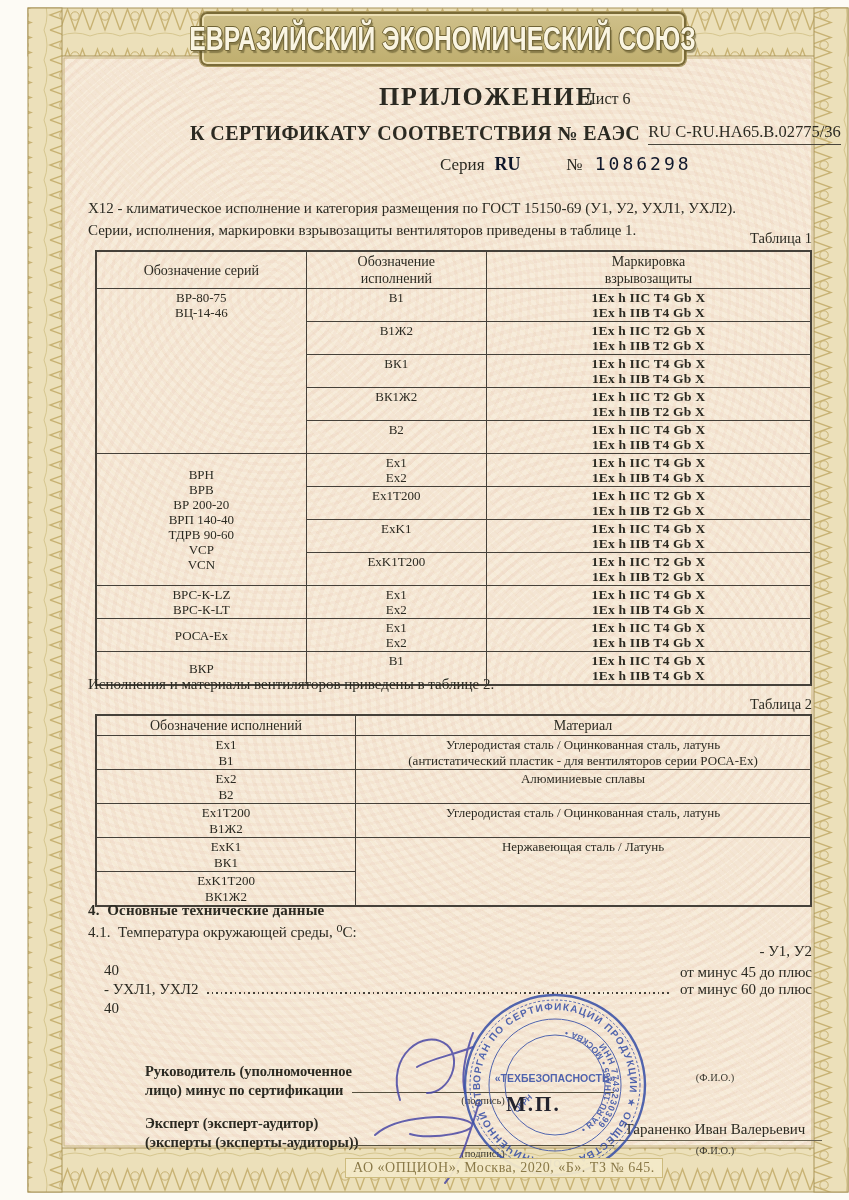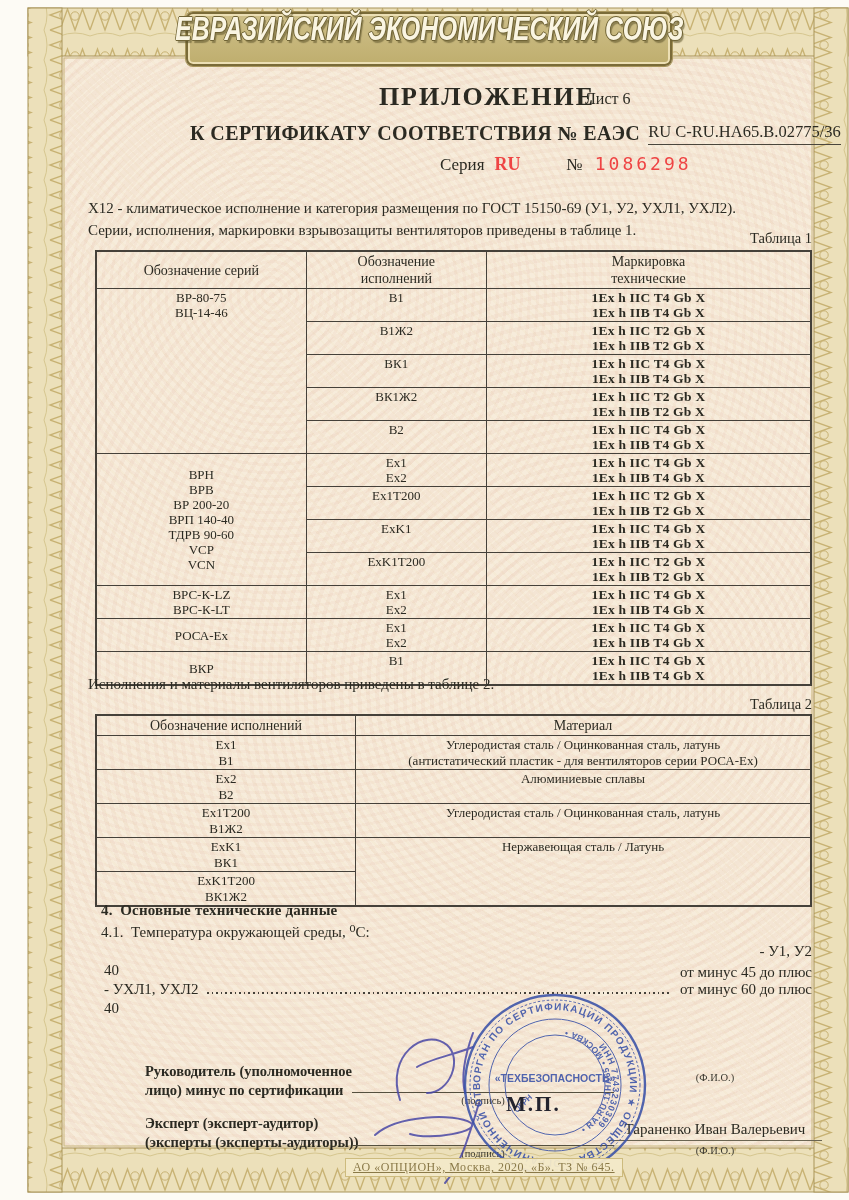--- a/index.html
+++ b/index.html
@@ -11,69 +11,69 @@
         background-image:
           repeating-radial-gradient(circle at 28% 22%, rgba(216,148,128,.07) 0 3px, rgba(0,0,0,0) 3px 8px),
           repeating-radial-gradient(circle at 72% 58%, rgba(208,146,126,.08) 0 4px, rgba(0,0,0,0) 4px 9px),
           repeating-linear-gradient(45deg, rgba(224,204,128,.06) 0 2px, rgba(0,0,0,0) 2px 6px);}
   .frame{position:absolute;left:0;top:0;z-index:2;}
   .content{position:absolute;left:0;top:0;width:849px;height:1200px;z-index:3;}
   .abs{position:absolute;}
   .pre{white-space:pre-line;}
 
   
-  .banner{left:186px;top:12px;width:482px;height:50px;border:2px solid #7a6b38;border-radius:7px;
+  .banner{left:200px;top:12px;width:482px;height:50px;border:2px solid #7a6b38;border-radius:7px;
           background:linear-gradient(#cfc08a,#bfae6e);box-shadow:inset 0 0 0 2px #ecdfb4, 0 0 0 1px #a8965c;
-          display:flex;align-items:flex-start;justify-content:center;font-style:italic;}
+          display:flex;align-items:center;justify-content:center;}
   .banner-text{font-family:"Liberation Sans","DejaVu Sans",sans-serif;font-weight:bold;font-size:26px;
           white-space:nowrap;transform:scale(.95,1.25);letter-spacing:0px;color:#faf5e2;
           text-shadow:1px 0 #6f6335,-1px 0 #6f6335,0 1px #6f6335,0 -1px #6f6335,2px 2px 1px rgba(90,80,40,.55);}
 
   .doc-title{left:285px;top:82px;width:310px;text-align:right;font-size:26px;font-weight:bold;letter-spacing:2px;}
   .sheet{left:585px;top:90px;font-size:16px;}
   .subtitle-row{left:190px;top:122px;width:624px;display:flex;align-items:flex-end;}
   .subtitle{font-size:20px;font-weight:bold;letter-spacing:.4px;white-space:nowrap;}
   .cert-line{flex:1;border-bottom:1.5px solid #4a463c;display:flex;justify-content:center;margin-left:8px;}
   .cert-number{font-size:16.5px;padding-bottom:2px;white-space:nowrap;}
   .series-row{left:440px;top:153px;display:flex;align-items:baseline;font-size:17px;}
-  .red{color:#ef4444;}
+  .red{color:#0f172a;}
   .series-value{font-weight:bold;font-size:18px;margin-left:10px;}
   .num-sign{margin-left:46px;}
   .serial{font-family:"DejaVu Sans Mono","Liberation Mono",monospace;font-size:18px;letter-spacing:3px;margin-left:12px;}
 
   .intro{left:88px;top:197px;width:724px;font-size:15px;line-height:22px;}
   .tbl-caption{width:200px;text-align:right;font-size:14.5px;}
 
   table{border-collapse:collapse;width:717px;table-layout:fixed;border:2px solid #45413a;}
   td,th{border:1px solid #45413a;text-align:center;vertical-align:middle;
         font-size:13px;line-height:15px;font-weight:normal;padding:1px 3px;white-space:pre-line;}
   th{font-size:14px;line-height:17px;}
   .mark{font-weight:bold;font-size:13.5px;letter-spacing:.2px;}
   .vt{vertical-align:top;}
   .t2 td{line-height:15.5px;}
   .between{left:88px;top:676px;font-size:15px;}
-  .sec-h{left:101px;font-size:15px;}
+  .sec-h{left:88px;font-size:15px;}
   .sec-h b{letter-spacing:.2px;}
   .temp-line{left:104px;width:708px;display:flex;align-items:flex-end;font-size:15px;}
   .temp-label,.temp-val{white-space:nowrap;}
   .dots{flex:1;margin:0 8px 4px;height:2px;
         background-image:repeating-linear-gradient(90deg,#45413a 0 1.6px,rgba(0,0,0,0) 1.6px 4.6px);}
   .cont40{left:104px;font-size:15px;}
 
   .role{left:145px;width:240px;font-size:14.5px;font-weight:bold;line-height:19px;}
   .sig-line{left:352px;width:262px;border-bottom:1px solid #55503f;height:0;}
   .sig-label{left:352px;width:262px;text-align:center;font-size:10.5px;color:#3a382f;}
   .name-box{left:608px;width:214px;text-align:center;font-size:15px;}
   .name-box .nm{display:block;padding-bottom:2px;border-bottom:1px solid #6b6552;white-space:nowrap;}
   .name-box .lb{font-size:10.5px;color:#3a382f;}
   .mp{left:506px;top:1092px;font-size:21px;font-weight:bold;letter-spacing:2px;color:#23232e;}
   .stamp{left:455px;top:985px;opacity:.88;}
   .scribble{left:355px;top:1015px;}
-  .imprint{left:345px;top:1158px;font-size:12px;letter-spacing:.5px;color:#8a7948;
-           background:rgba(243,233,200,.95);border:1px solid #cdbb7e;padding:1px 7px;white-space:nowrap;text-decoration:underline;}
+  .imprint{left:345px;top:1158px;font-size:14px;letter-spacing:.5px;color:#8a7948;
+           background:rgba(243,233,200,.95);border:1px solid #cdbb7e;padding:1px 7px;white-space:nowrap;}
 </style>
 </head>
 <body>
 
 <div class="page">
   <div class="paper"></div>
   <div class="texture"></div>
 
   <svg class="frame" width="849" height="1200">
     <defs>
@@ -130,21 +130,21 @@
           <col style="width:29.4%">
           <col style="width:25.2%">
           <col style="width:45.4%">
         </colgroup>
       <tbody>
           <tr>
         <th>Обозначение серий</th>
         <th>Обозначение
 исполнений</th>
         <th>Маркировка
-технические</th>
+взрывозащиты</th>
       </tr>
       <tr>
         <td class="vt" rowspan="5">ВР-80-75
 ВЦ-14-46</td>
         <td class="vt">В1</td>
         <td class="mark">1Ex h IIC T4 Gb X
 1Ex h IIB T4 Gb X</td>
       </tr>
       <tr>
         <td class="vt">В1Ж2</td>

